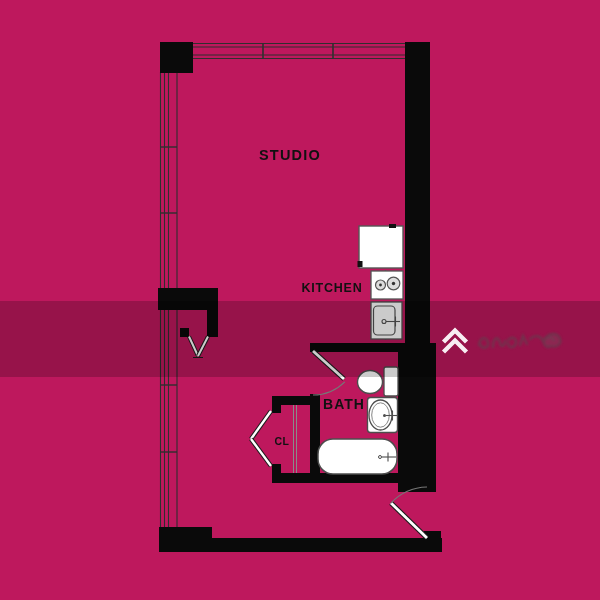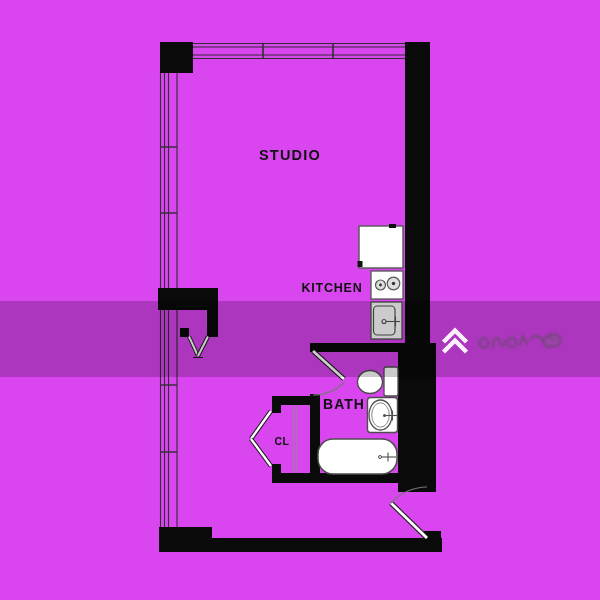--- a/index.html
+++ b/index.html
@@ -1,17 +1,17 @@
 <!DOCTYPE html>
 <html><head>
 <meta charset="utf-8">
 <style>
   html,body{margin:0;padding:0;background:#ffffff;}
   body{width:600px;height:600px;font-family:"Liberation Sans",sans-serif;}
-  .stage{position:relative;width:600px;height:600px;background:#d946ef;overflow:hidden;}
+  .stage{position:relative;width:600px;height:600px;background:#be185d;overflow:hidden;}
   svg{position:absolute;left:0;top:0;}
   .room-label{font-family:"Liberation Sans",sans-serif;font-weight:700;fill:#111;}
 </style>
 </head>
 <body>
 
 <div class="stage">
 <svg width="600" height="600" viewBox="0 0 600 600">
   <defs>
     <filter id="wmblur" x="-30%" y="-30%" width="160%" height="160%">

